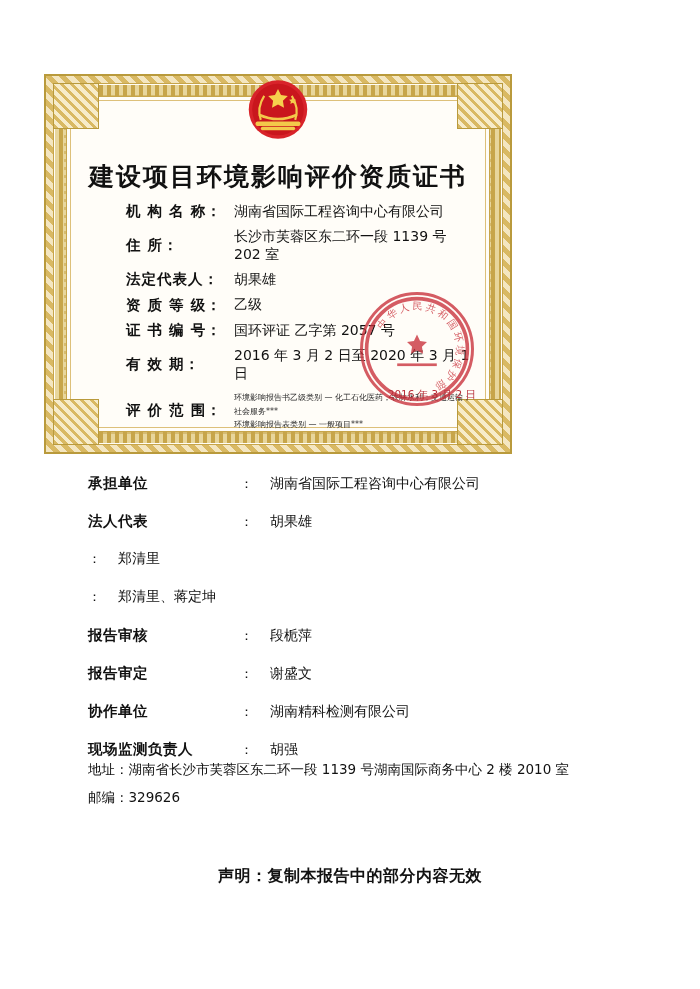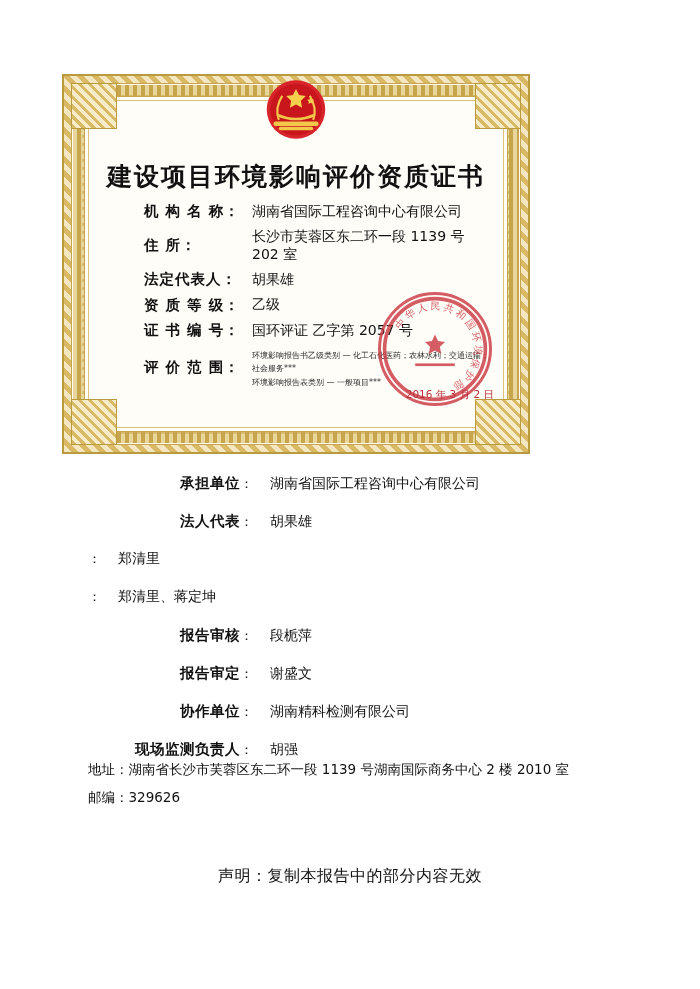--- a/index.html
+++ b/index.html
@@ -12,21 +12,21 @@
     height: 989px;
     position: relative;
     font-family: "Liberation Serif", serif;
     color: #111;
     overflow: hidden;
   }
 
   
   .cert-wrap {
     position: absolute;
-    left: 62px;
+    left: 44px;
     top: 74px;
     width: 468px;
     height: 380px;
   }
   .cert-border-outer {
     position: absolute;
     inset: 0;
     border: 2px solid #b99a3c;
     background:
       repeating-linear-gradient(45deg, #f4e6c0 0px, #f4e6c0 5px, #d9b963 5px, #d9b963 10px);
@@ -166,21 +166,20 @@
     align-items: baseline;
     height: 38px;
   }
   .prow .pl {
     width: 152px;
     flex: none;
     font-size: 14.5px;
     font-weight: bold;
     font-family: "DejaVu Sans", sans-serif;
     letter-spacing: 0.5px;
-    text-align: right;
   }
   .prow .pc {
     width: 30px;
     flex: none;
     font-size: 13px;
     font-family: "DejaVu Sans", sans-serif;
   }
   .prow .pv {
     font-size: 14px;
     font-family: "DejaVu Sans", sans-serif;
@@ -198,21 +197,21 @@
   }
 
   
   .statement {
     position: absolute;
     left: 0;
     right: 0;
     top: 866px;
     text-align: center;
     font-size: 16px;
-    font-weight: normal;
+    font-weight: bold;
     font-family: "DejaVu Sans", sans-serif;
     letter-spacing: 0.5px;
   }
 </style>
 </head>
 <body>
 
 <div class="cert-wrap">
   <div class="cert-border-outer"></div>
   <div class="cert-border-mid"></div>
@@ -257,20 +256,24 @@
     </div>
     <div class="cfield">
       <span class="lbl">资 质 等 级：</span>
       <span class="val">乙级</span>
     </div>
     <div class="cfield">
       <span class="lbl">证 书 编 号：</span>
       <span class="val">国环评证  乙字第    2057    号</span>
     </div>
     <div class="cfield">
+      <span class="lbl">有 效 期：</span>
+      <span class="val">2016 年 3 月 2 日至 2020 年 3 月 1 日</span>
+    </div>
+    <div class="cfield">
       <span class="lbl">评 价 范 围：</span>
       <span class="scope-lines">
         <div>环境影响报告书乙级类别 — 化工石化医药；农林水利；交通运输；社会服务***</div>
         <div>环境影响报告表类别 —  一般项目***</div>
       </span>
     </div>
   </div>
 
   <div class="stamp">
     <svg viewBox="0 0 120 120" width="108" height="108" aria-hidden="true">

